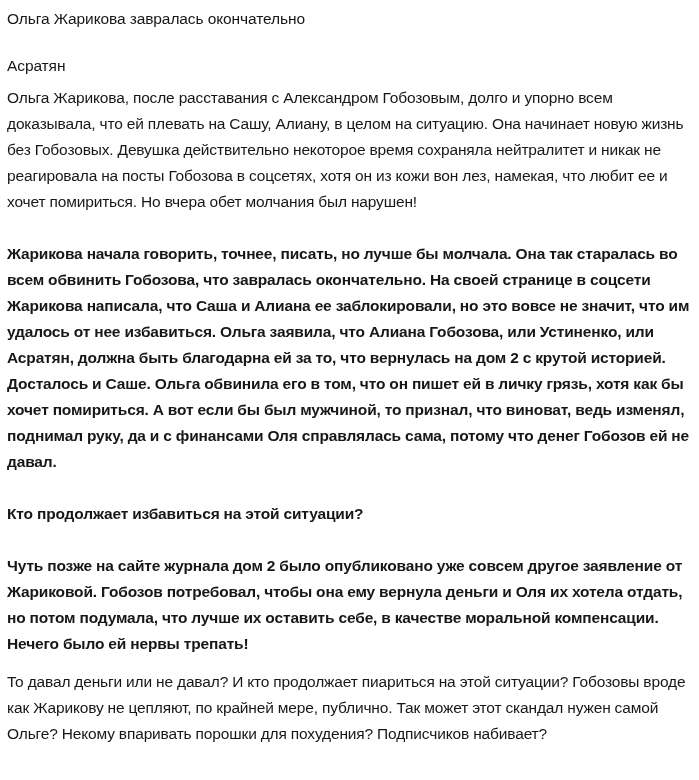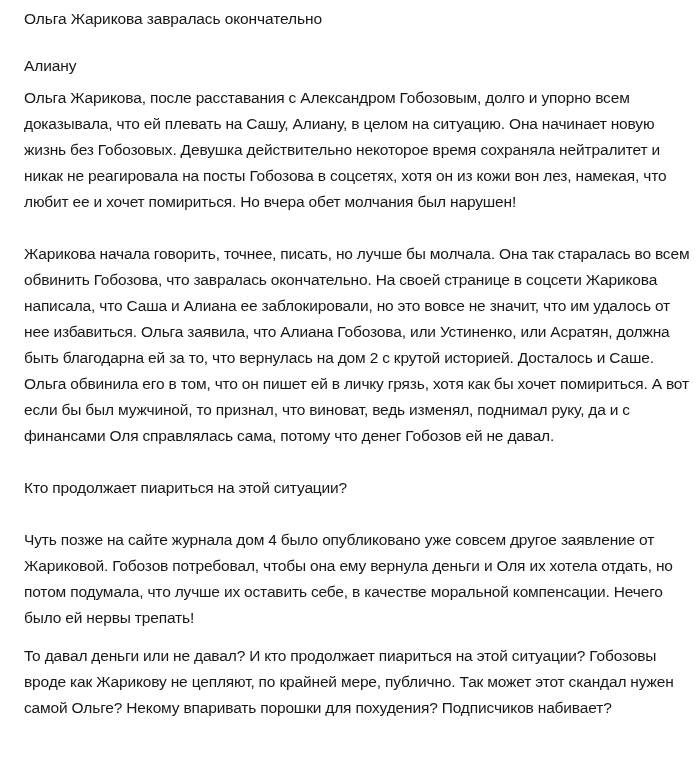--- a/index.html
+++ b/index.html
@@ -12,21 +12,21 @@
     width: 699px;
     height: 780px;
     overflow: hidden;
     font-family: "Liberation Sans", "DejaVu Sans", sans-serif;
     color: #171717;
     -webkit-font-smoothing: antialiased;
   }
   #article {
     box-sizing: border-box;
     width: 699px;
-    padding: 6px 6px 0 24px;
+    padding: 6px 6px 0 7px;
   }
   .headline {
     font-size: 15.5px;
     line-height: 26px;
     font-weight: 400;
     margin: 0 0 0 0;
     letter-spacing: -0.1px;
     white-space: nowrap;
   }
   .byline {
@@ -43,37 +43,38 @@
     margin: 0;
     letter-spacing: -0.15px;
     text-align: left;
     word-spacing: -0.1px;
   }
   .para.first-body {
     margin-top: 6px;
   }
   .para.spaced {
     margin-top: 26px;
+    font-weight: bold;
   }
   .para.tight {
     margin-top: 12px;
   }
 </style>
 </head>
 <body style="background: rgb(255, 255, 255); color: rgb(23, 23, 23);">
 
 <article id="article">
 
   <h1 class="headline">Ольга Жарикова завралась окончательно</h1>
 
-  <p class="byline">Алиану</p>
+  <p class="byline">Асратян</p>
 
   <p class="para first-body">Ольга Жарикова, после расставания с Александром Гобозовым, долго и упорно всем доказывала, что ей плевать на Сашу, Алиану, в целом на ситуацию. Она начинает новую жизнь без Гобозовых. Девушка действительно некоторое время сохраняла нейтралитет и никак не реагировала на посты Гобозова в соцсетях, хотя он из кожи вон лез, намекая, что любит ее и хочет помириться. Но вчера обет молчания был нарушен!</p>
 
   <p class="para spaced">Жарикова начала говорить, точнее, писать, но лучше бы молчала. Она так старалась во всем обвинить Гобозова, что завралась окончательно. На своей странице в соцсети Жарикова написала, что Саша и Алиана ее заблокировали, но это вовсе не значит, что им удалось от нее избавиться. Ольга заявила, что Алиана Гобозова, или Устиненко, или Асратян, должна быть благодарна ей за то, что вернулась на дом 2 с крутой историей. Досталось и Саше. Ольга обвинила его в том, что он пишет ей в личку грязь, хотя как бы хочет помириться. А вот если бы был мужчиной, то признал, что виноват, ведь изменял, поднимал руку, да и с финансами Оля справлялась сама, потому что денег Гобозов ей не давал.</p>
 
-  <p class="para spaced">Кто продолжает пиариться на этой ситуации?</p>
+  <p class="para spaced">Кто продолжает избавиться на этой ситуации?</p>
 
-  <p class="para spaced">Чуть позже на сайте журнала дом 4 было опубликовано уже совсем другое заявление от Жариковой. Гобозов потребовал, чтобы она ему вернула деньги и Оля их хотела отдать, но потом подумала, что лучше их оставить себе, в качестве моральной компенсации. Нечего было ей нервы трепать!</p>
+  <p class="para spaced">Чуть позже на сайте журнала дом 2 было опубликовано уже совсем другое заявление от Жариковой. Гобозов потребовал, чтобы она ему вернула деньги и Оля их хотела отдать, но потом подумала, что лучше их оставить себе, в качестве моральной компенсации. Нечего было ей нервы трепать!</p>
 
   <p class="para tight">То давал деньги или не давал? И кто продолжает пиариться на этой ситуации? Гобозовы вроде как Жарикову не цепляют, по крайней мере, публично. Так может этот скандал нужен самой Ольге? Некому впаривать порошки для похудения? Подписчиков набивает?</p>
 
 </article>
 
 </body></html>

